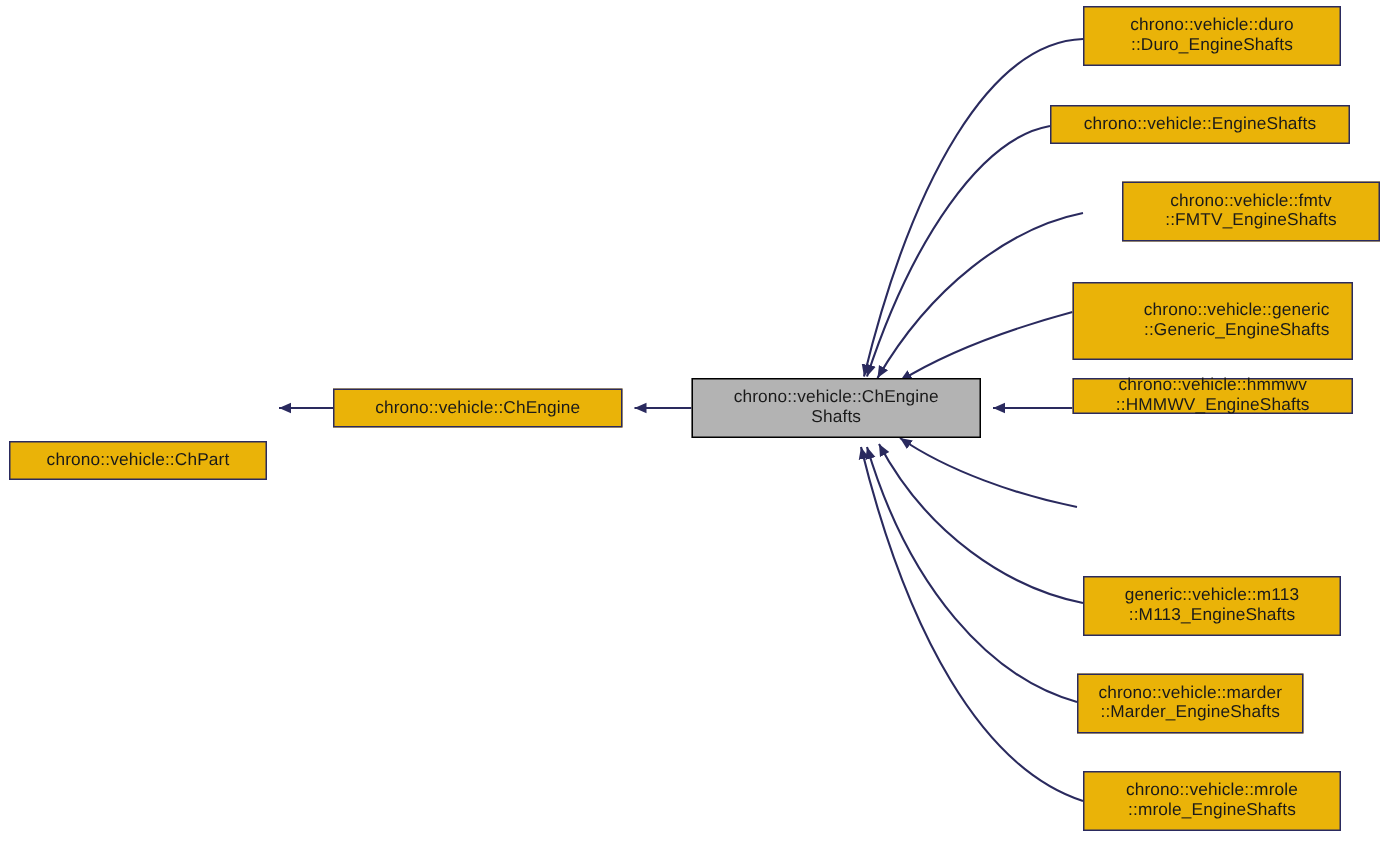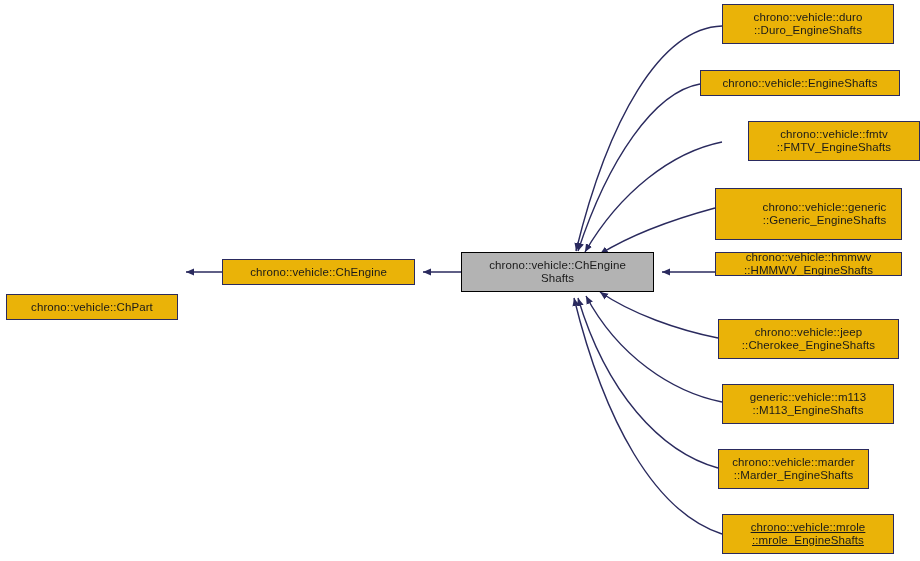--- a/index.html
+++ b/index.html
@@ -87,25 +87,23 @@
 
   <div class="node" style="left:748px; top:121px; width:172px; height:40px;">chrono::vehicle::fmtv
 ::FMTV_EngineShafts</div>
 
   <div class="node" style="left:715px; top:188px; width:187px; height:52px;padding-left:32px;">chrono::vehicle::generic
 ::Generic_EngineShafts</div>
 
   <div class="node" style="left:715px; top:252px; width:187px; height:24px;">chrono::vehicle::hmmwv
 ::HMMWV_EngineShafts</div>
 
-  <div class="node" style="left:718px; top:319px; width:181px; height:40px;">chrono::vehicle::jeep
-::Cherokee_EngineShafts</div>
 
   <div class="node" style="left:722px; top:384px; width:172px; height:40px;">generic::vehicle::m113
 ::M113_EngineShafts</div>
 
   <div class="node" style="left:718px; top:449px; width:151px; height:40px;">chrono::vehicle::marder
 ::Marder_EngineShafts</div>
 
-  <div class="node" style="left:722px; top:514px; width:172px; height:40px;text-decoration:underline;">chrono::vehicle::mrole
+  <div class="node" style="left:722px; top:514px; width:172px; height:40px;">chrono::vehicle::mrole
 ::mrole_EngineShafts</div>
 
 </div>
 
 </body></html>

